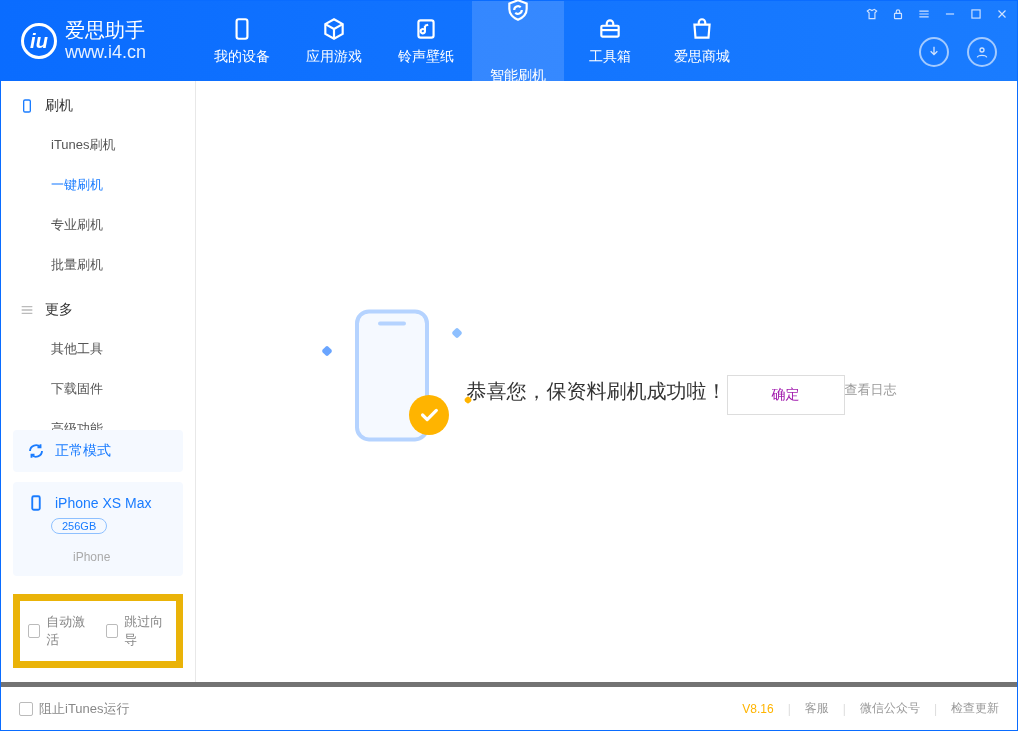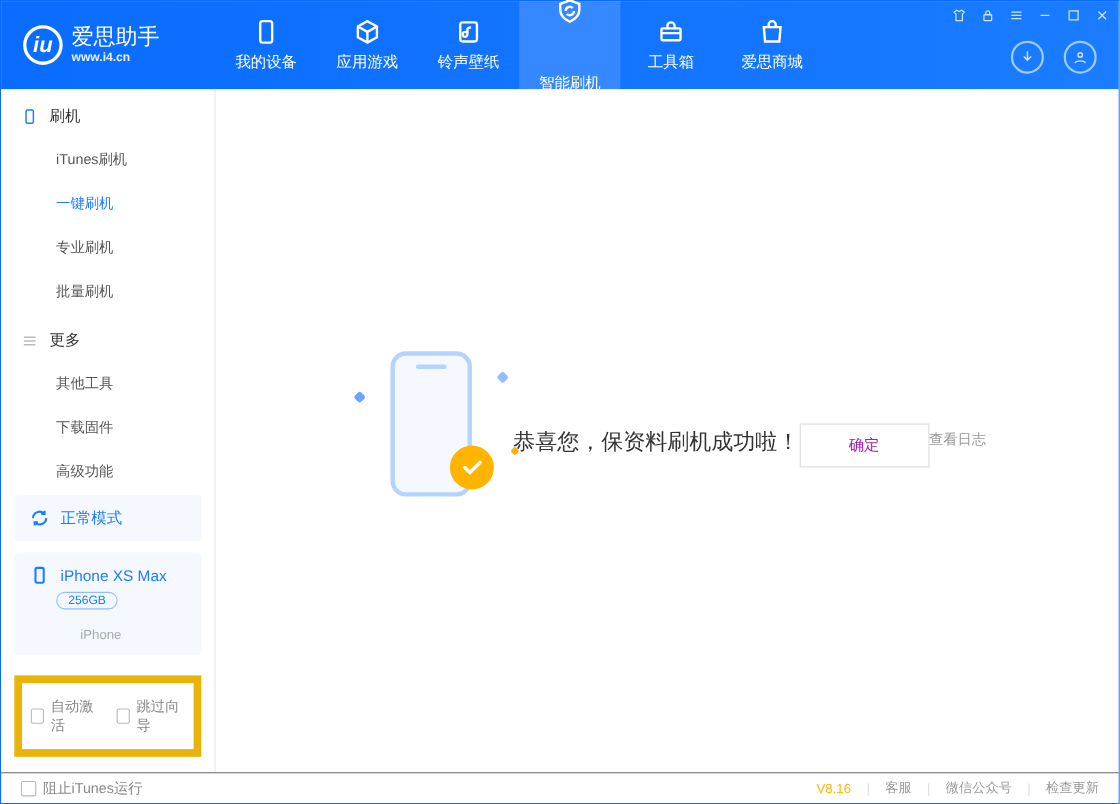--- a/index.html
+++ b/index.html
@@ -39,21 +39,21 @@
   align-items: center;
   justify-content: center;
   font-style: italic;
   font-weight: bold;
   font-size: 20px;
   margin-right: 8px;
 }
 
 .logo-text { display: flex; flex-direction: column; }
 .logo-title { font-size: 20px; font-weight: 500; line-height: 1; }
-.logo-sub { font-size: 11px; opacity: .9; margin-top: 2px; font-weight: bold; }
+.logo-sub { font-size: 18px; opacity: .9; margin-top: 2px; }
 
 .nav-tabs { display: flex; height: 100%; }
 .nav-tab {
   width: 92px;
   display: flex;
   flex-direction: column;
   align-items: center;
   justify-content: center;
   cursor: pointer;
   font-size: 14px;
@@ -194,22 +194,22 @@
   border: 1px solid #ddd;
   background: #fff;
   font-size: 14px;
   color: #a21caf;
   cursor: pointer;
 }
 .log-link { margin-top: 16px; color: #999; font-size: 13px; cursor: pointer; }
 
 
 .footer {
-  height: 28px;
-  border-top: 1px solid #737373;
+  height: 48px;
+  border-top: 5px solid #737373;
   display: flex;
   align-items: center;
   padding: 0 18px;
   font-size: 12px;
   color: #999;
 }
 .footer .left { display: flex; align-items: center; gap: 8px; }
 .footer .right { margin-left: auto; display: flex; align-items: center; gap: 14px; }
 .footer .sep { color: #ddd; }
 .footer .link { cursor: pointer; }

